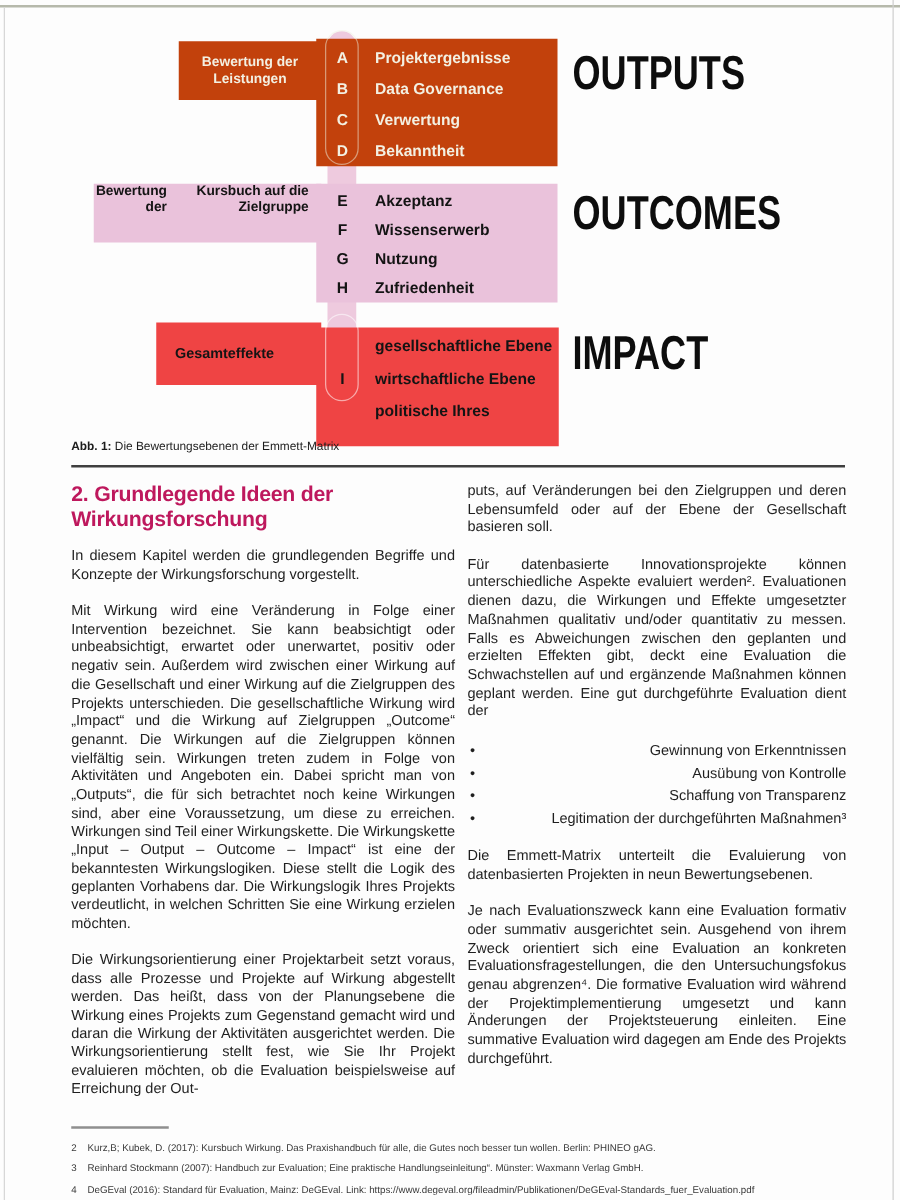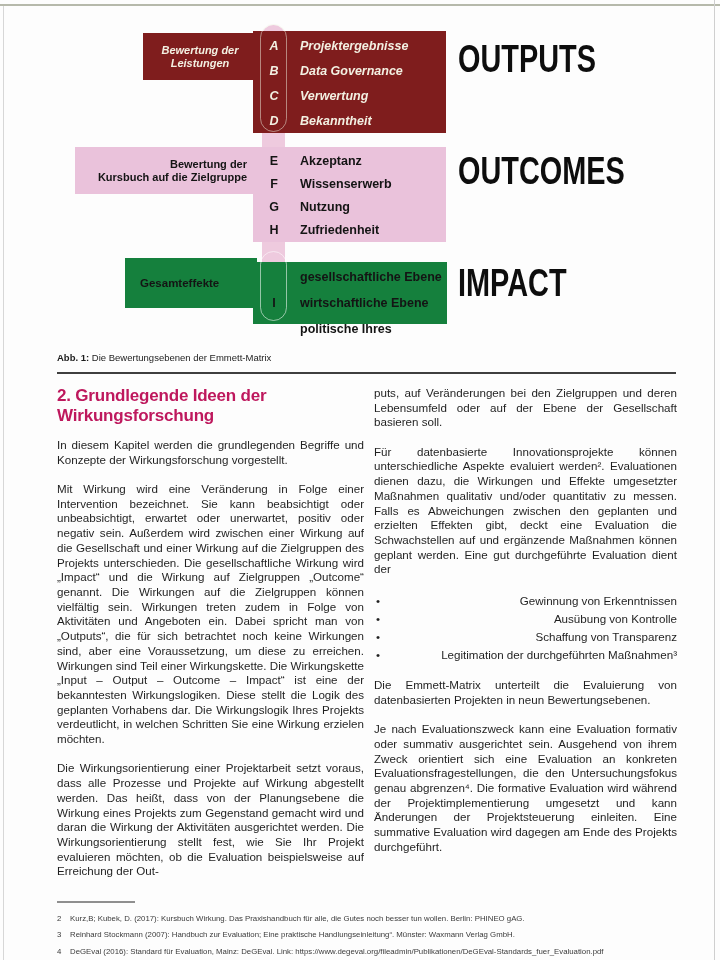--- a/index.html
+++ b/index.html
@@ -8,33 +8,33 @@
   .abs{position:absolute;}
 
   
   .edge-top{left:0;top:4px;width:720px;height:2px;background:#b6b9ab;}
   .edge-left{left:3px;top:6px;width:1px;height:954px;background:#d7d7d7;}
   .edge-right{left:714px;top:0;width:1px;height:960px;background:#cfcfcf;}
 
   
   .spine{left:262px;top:25px;width:23px;height:296px;background:#eecade;border-radius:12px;}
   .box{box-sizing:border-box;}
-  .green{background:#7f1d1d;color:#f3f0e2;font-style:italic;}
+  .green{background:#c2410c;color:#f3f0e2;}
   .pink2{background:#eac2db;color:#141414;}
-  .pink3{background:#15803d;color:#141414;}
+  .pink3{background:#ef4444;color:#141414;}
 
   .s1-left{left:143px;top:33px;width:114px;height:47px;display:flex;align-items:center;
            justify-content:center;text-align:center;font-weight:bold;font-size:11px;line-height:13px;padding:0 4px;}
   .s1-right{left:253px;top:31px;width:193px;height:102px;padding-top:2px;}
-  .s2-left{left:75px;top:147px;width:182px;height:47px;display:flex;flex-direction:column;
+  .s2-left{left:75px;top:147px;width:182px;height:47px;display:flex;flex-direction:row;
            justify-content:center;text-align:right;font-weight:bold;font-size:11px;line-height:13px;padding-right:10px;}
   .s2-right{left:253px;top:147px;width:193px;height:95px;padding-top:2px;}
   .s3-left{left:125px;top:258px;width:132px;height:50px;display:flex;align-items:center;
            font-weight:bold;font-size:11.5px;padding-left:15px;}
-  .s3-right{left:253px;top:262px;width:194px;height:62px;padding-top:2px;}
+  .s3-right{left:253px;top:262px;width:194px;height:95px;padding-top:2px;}
 
   .row{display:flex;align-items:center;}
   .s1-right .row{height:25px;}
   .s2-right .row{height:23.2px;}
   .s3-right .row{height:26px;}
   .letter{width:42px;text-align:center;font-weight:bold;font-size:12.5px;flex:none;}
   .item{font-weight:bold;font-size:12.5px;padding-left:5px;white-space:nowrap;}
 
   .pill{border-radius:14px;pointer-events:none;}
   .pill1{left:260px;top:24px;width:25px;height:106px;border:1.5px solid rgba(240,242,226,.5);}

